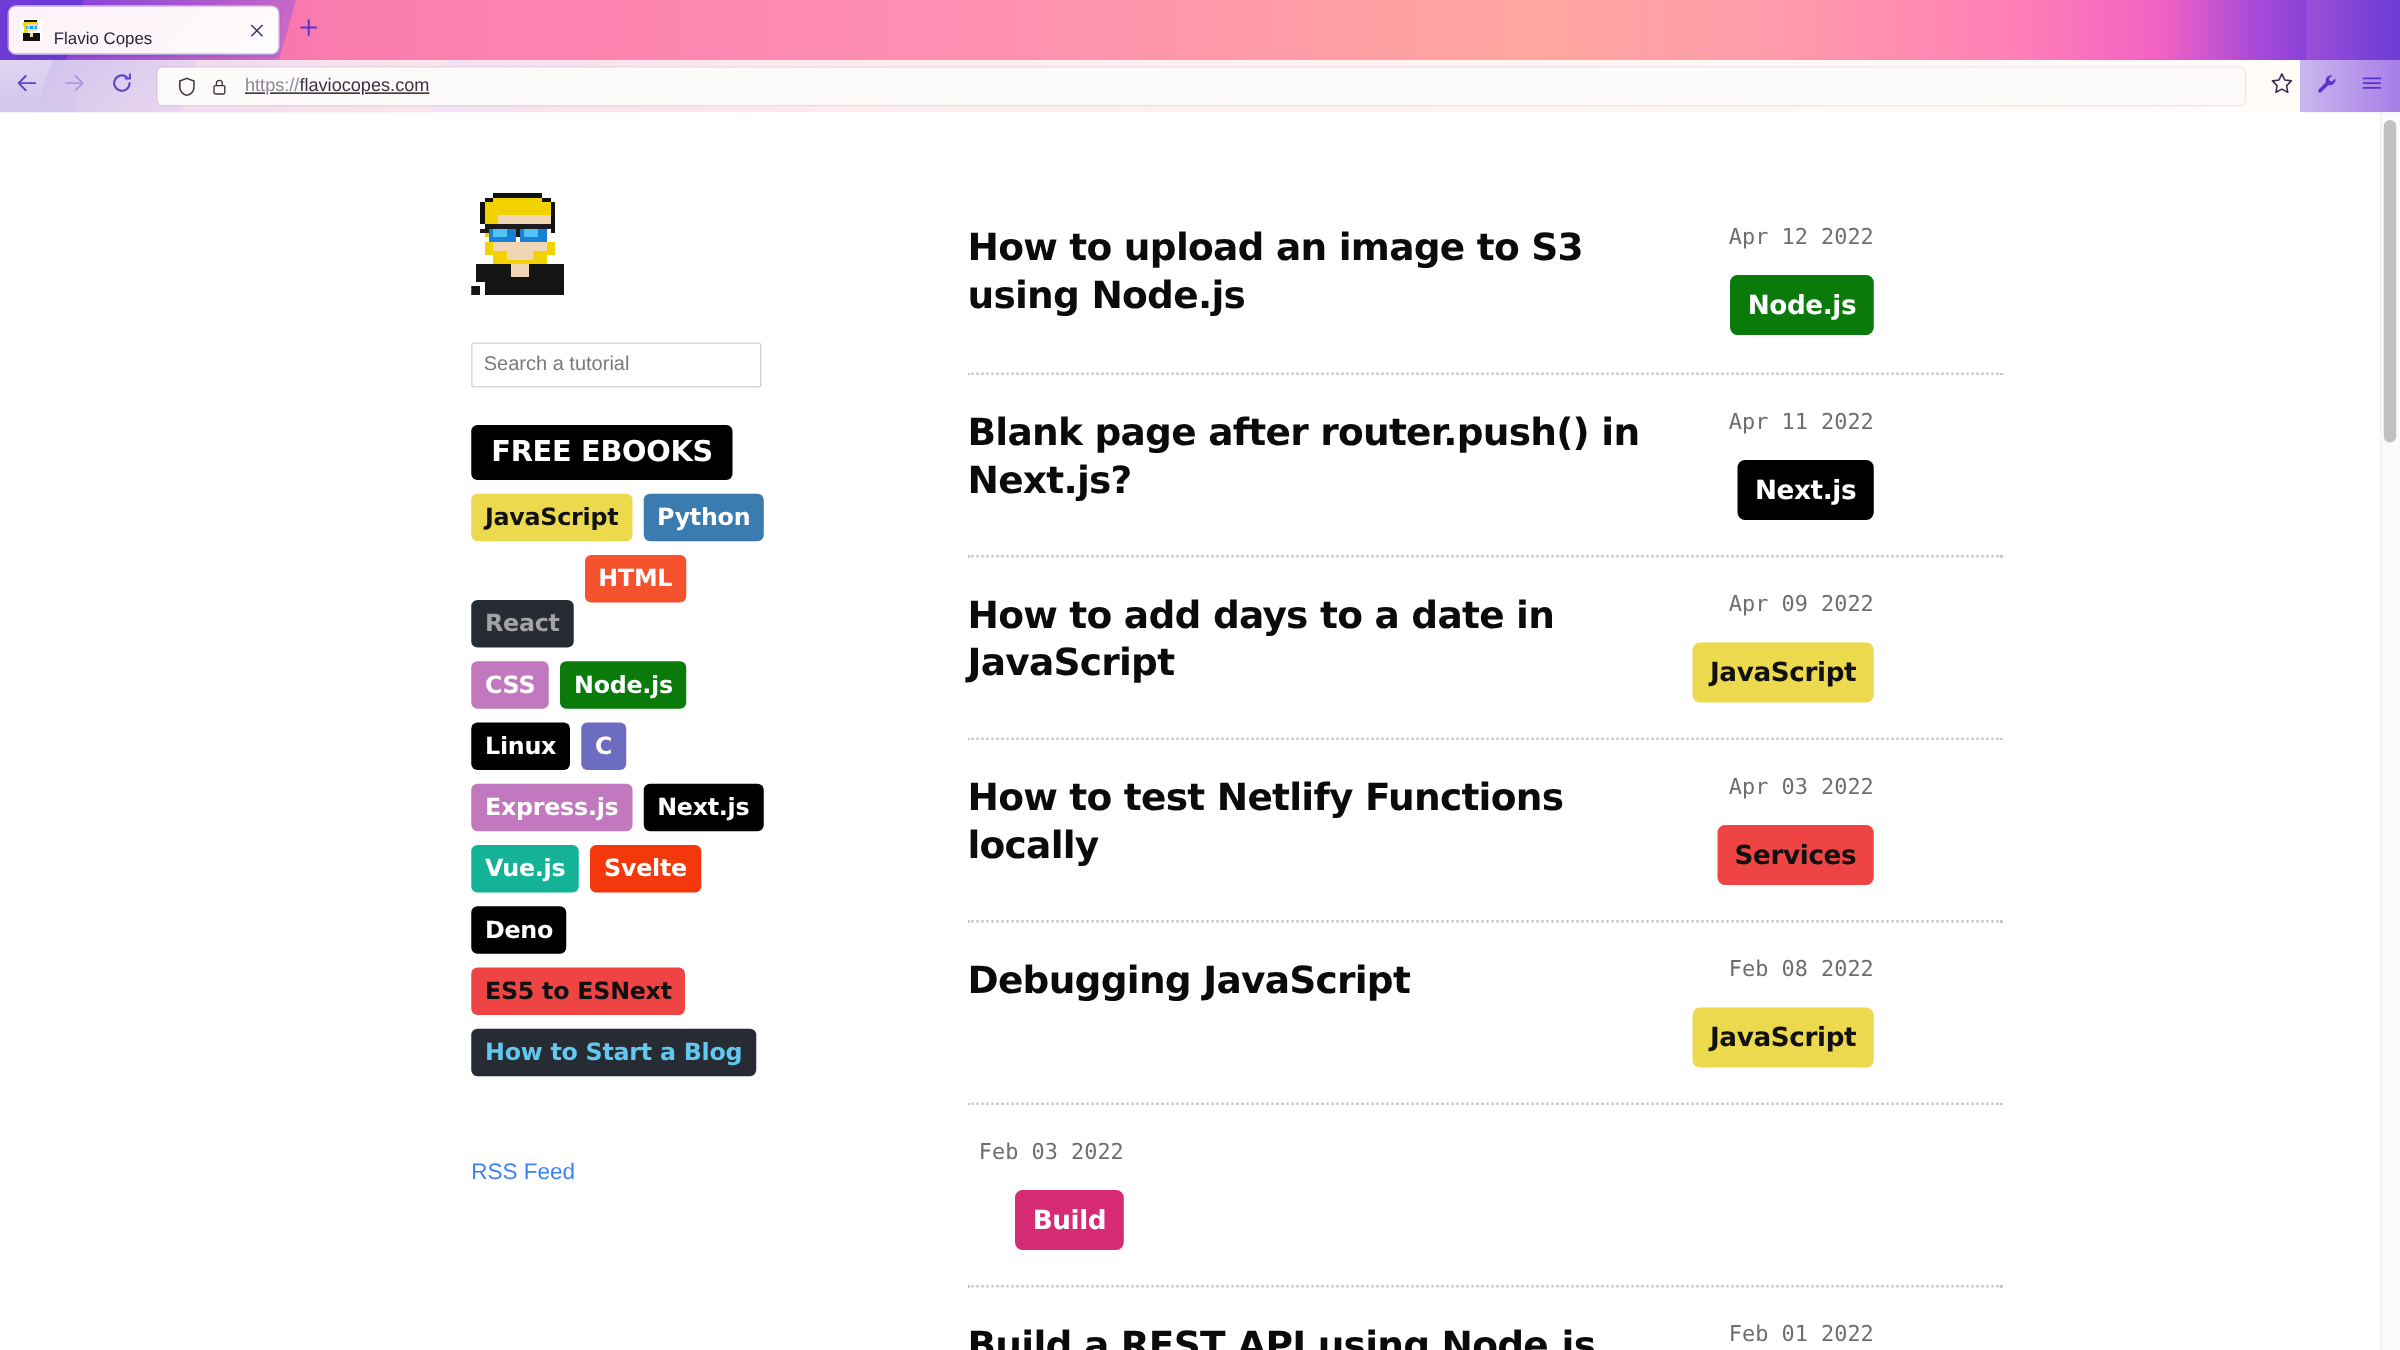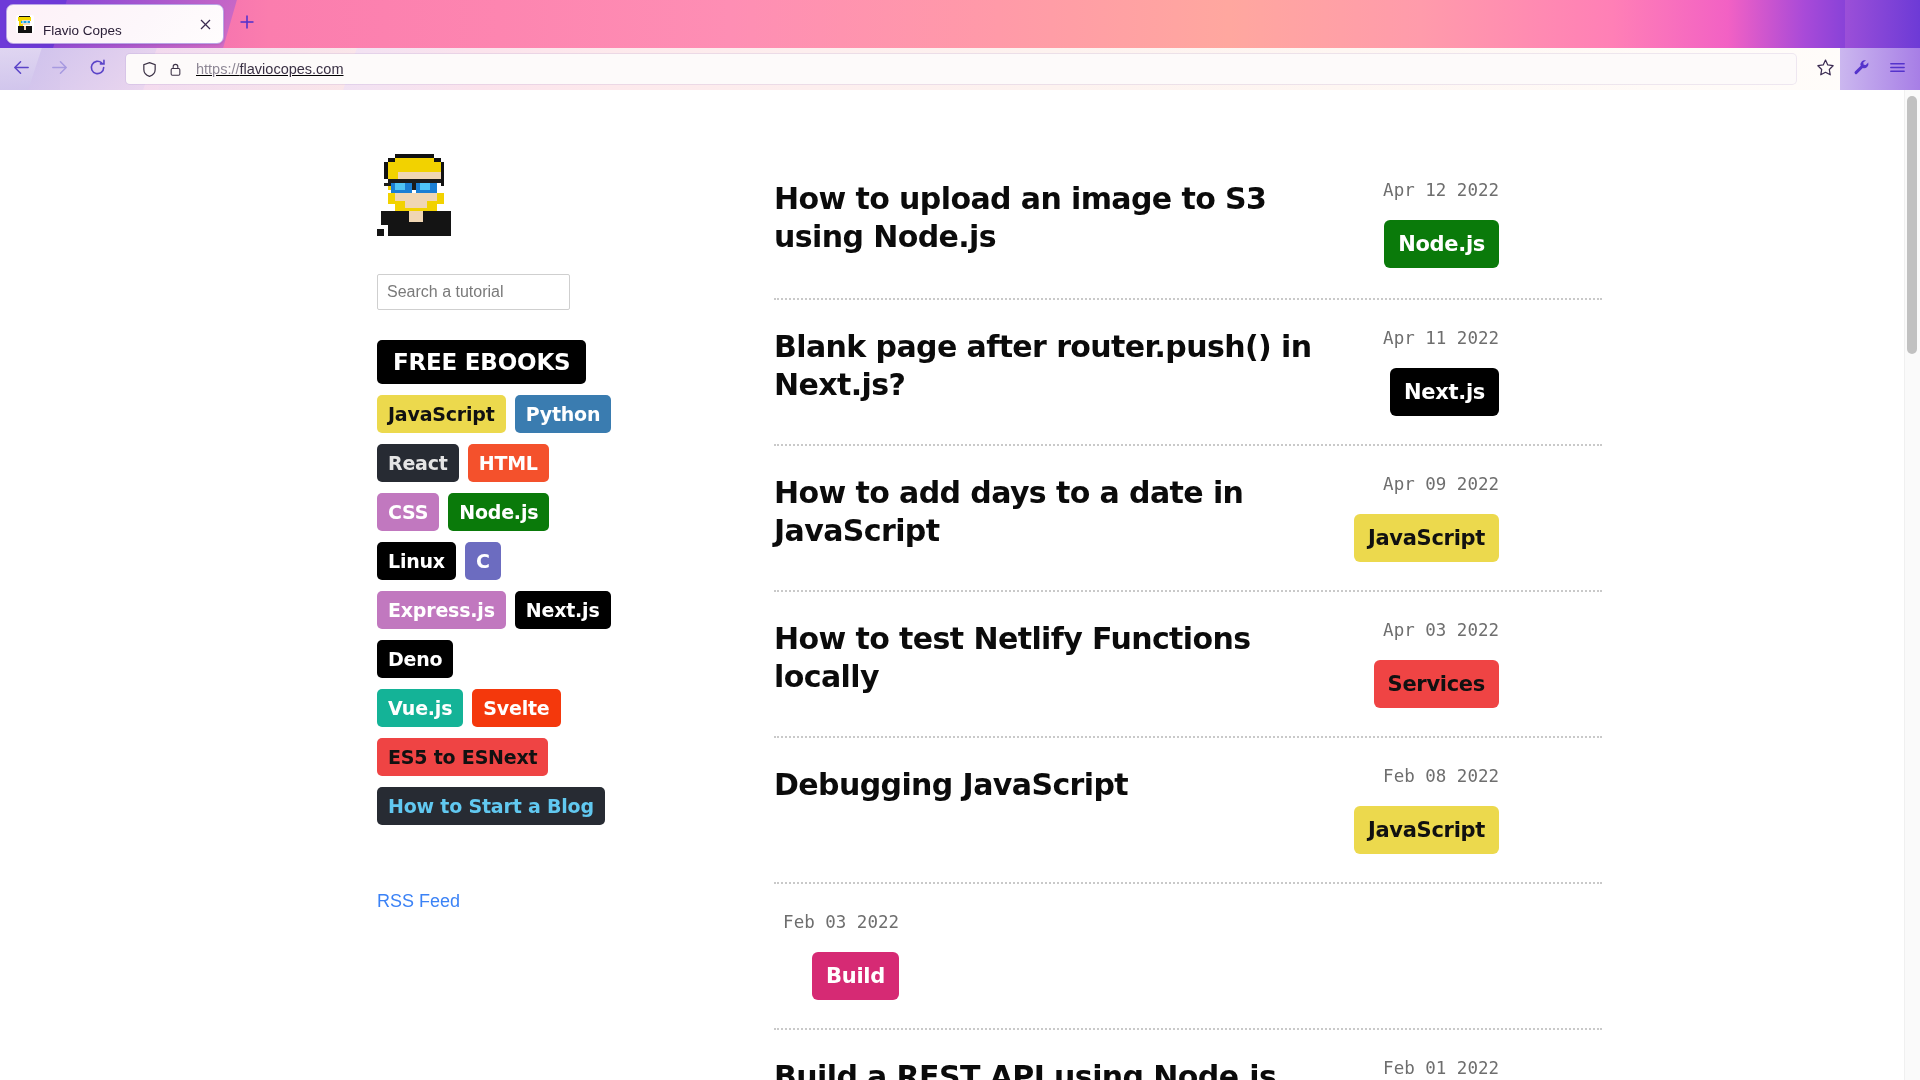--- a/index.html
+++ b/index.html
@@ -121,21 +121,21 @@
 
   .sidebar {
     width: 300px; flex: 0 0 300px;
     margin-left: 377px;
   }
   .avatar {
     width: 78px; height: 86px; margin-bottom: 34px;
     image-rendering: pixelated;
   }
   .search-input {
-    width: 193px; height: 36px;
+    width: 232px; height: 36px;
     border: 1px solid #cfcfcf;
     border-radius: 2px;
     padding: 0 9px;
     font-size: 16px;
     font-family: "Liberation Sans", sans-serif;
     color: #222;
     background: #fff;
     outline: none;
   }
   .search-input::placeholder { color: #7a7a7a; }
@@ -384,41 +384,41 @@
 
       <div class="tag-rows">
           <div class="tag-row">
             <div class="tag big" style="background: rgb(0, 0, 0); color: rgb(255, 255, 255);">FREE EBOOKS</div>
           </div>
           <div class="tag-row">
             <div class="tag" style="background: rgb(236, 217, 77); color: rgb(17, 17, 17);">JavaScript</div>
             <div class="tag" style="background: rgb(58, 124, 176); color: rgb(255, 255, 255);">Python</div>
           </div>
           <div class="tag-row">
-            <div class="tag" style="background: rgb(39, 43, 51); color: #e5e5e5;">React</div>
+            <div class="tag" style="background: rgb(39, 43, 51); color: #a3a3a3; margin-top: 36px;">React</div>
             <div class="tag" style="background: rgb(244, 81, 44); color: rgb(255, 255, 255);">HTML</div>
           </div>
           <div class="tag-row">
             <div class="tag" style="background: rgb(193, 120, 191); color: rgb(255, 255, 255);">CSS</div>
             <div class="tag" style="background: rgb(10, 122, 10); color: rgb(255, 255, 255);">Node.js</div>
           </div>
           <div class="tag-row">
             <div class="tag" style="background: rgb(0, 0, 0); color: rgb(255, 255, 255);">Linux</div>
             <div class="tag" style="background: rgb(108, 108, 192); color: rgb(255, 255, 255);">C</div>
           </div>
           <div class="tag-row">
             <div class="tag" style="background: rgb(193, 120, 191); color: rgb(255, 255, 255);">Express.js</div>
             <div class="tag" style="background: rgb(0, 0, 0); color: rgb(255, 255, 255);">Next.js</div>
           </div>
           <div class="tag-row">
-            <div class="tag" style="background: rgb(0, 0, 0); color: rgb(255, 255, 255);">Deno</div>
-          </div>
-          <div class="tag-row">
             <div class="tag" style="background: rgb(20, 179, 151); color: rgb(255, 255, 255);">Vue.js</div>
             <div class="tag" style="background: rgb(244, 56, 12); color: rgb(255, 255, 255);">Svelte</div>
+          </div>
+          <div class="tag-row">
+            <div class="tag" style="background: rgb(0, 0, 0); color: rgb(255, 255, 255);">Deno</div>
           </div>
           <div class="tag-row">
             <div class="tag" style="background: #ef4444; color: rgb(17, 17, 17); text-align: right;">ES5 to ESNext</div>
           </div>
           <div class="tag-row">
             <div class="tag" style="background: rgb(39, 43, 51); color: rgb(97, 200, 240);">How to Start a Blog</div>
           </div>
         </div>
 
       <div class="rss">RSS Feed</div>

